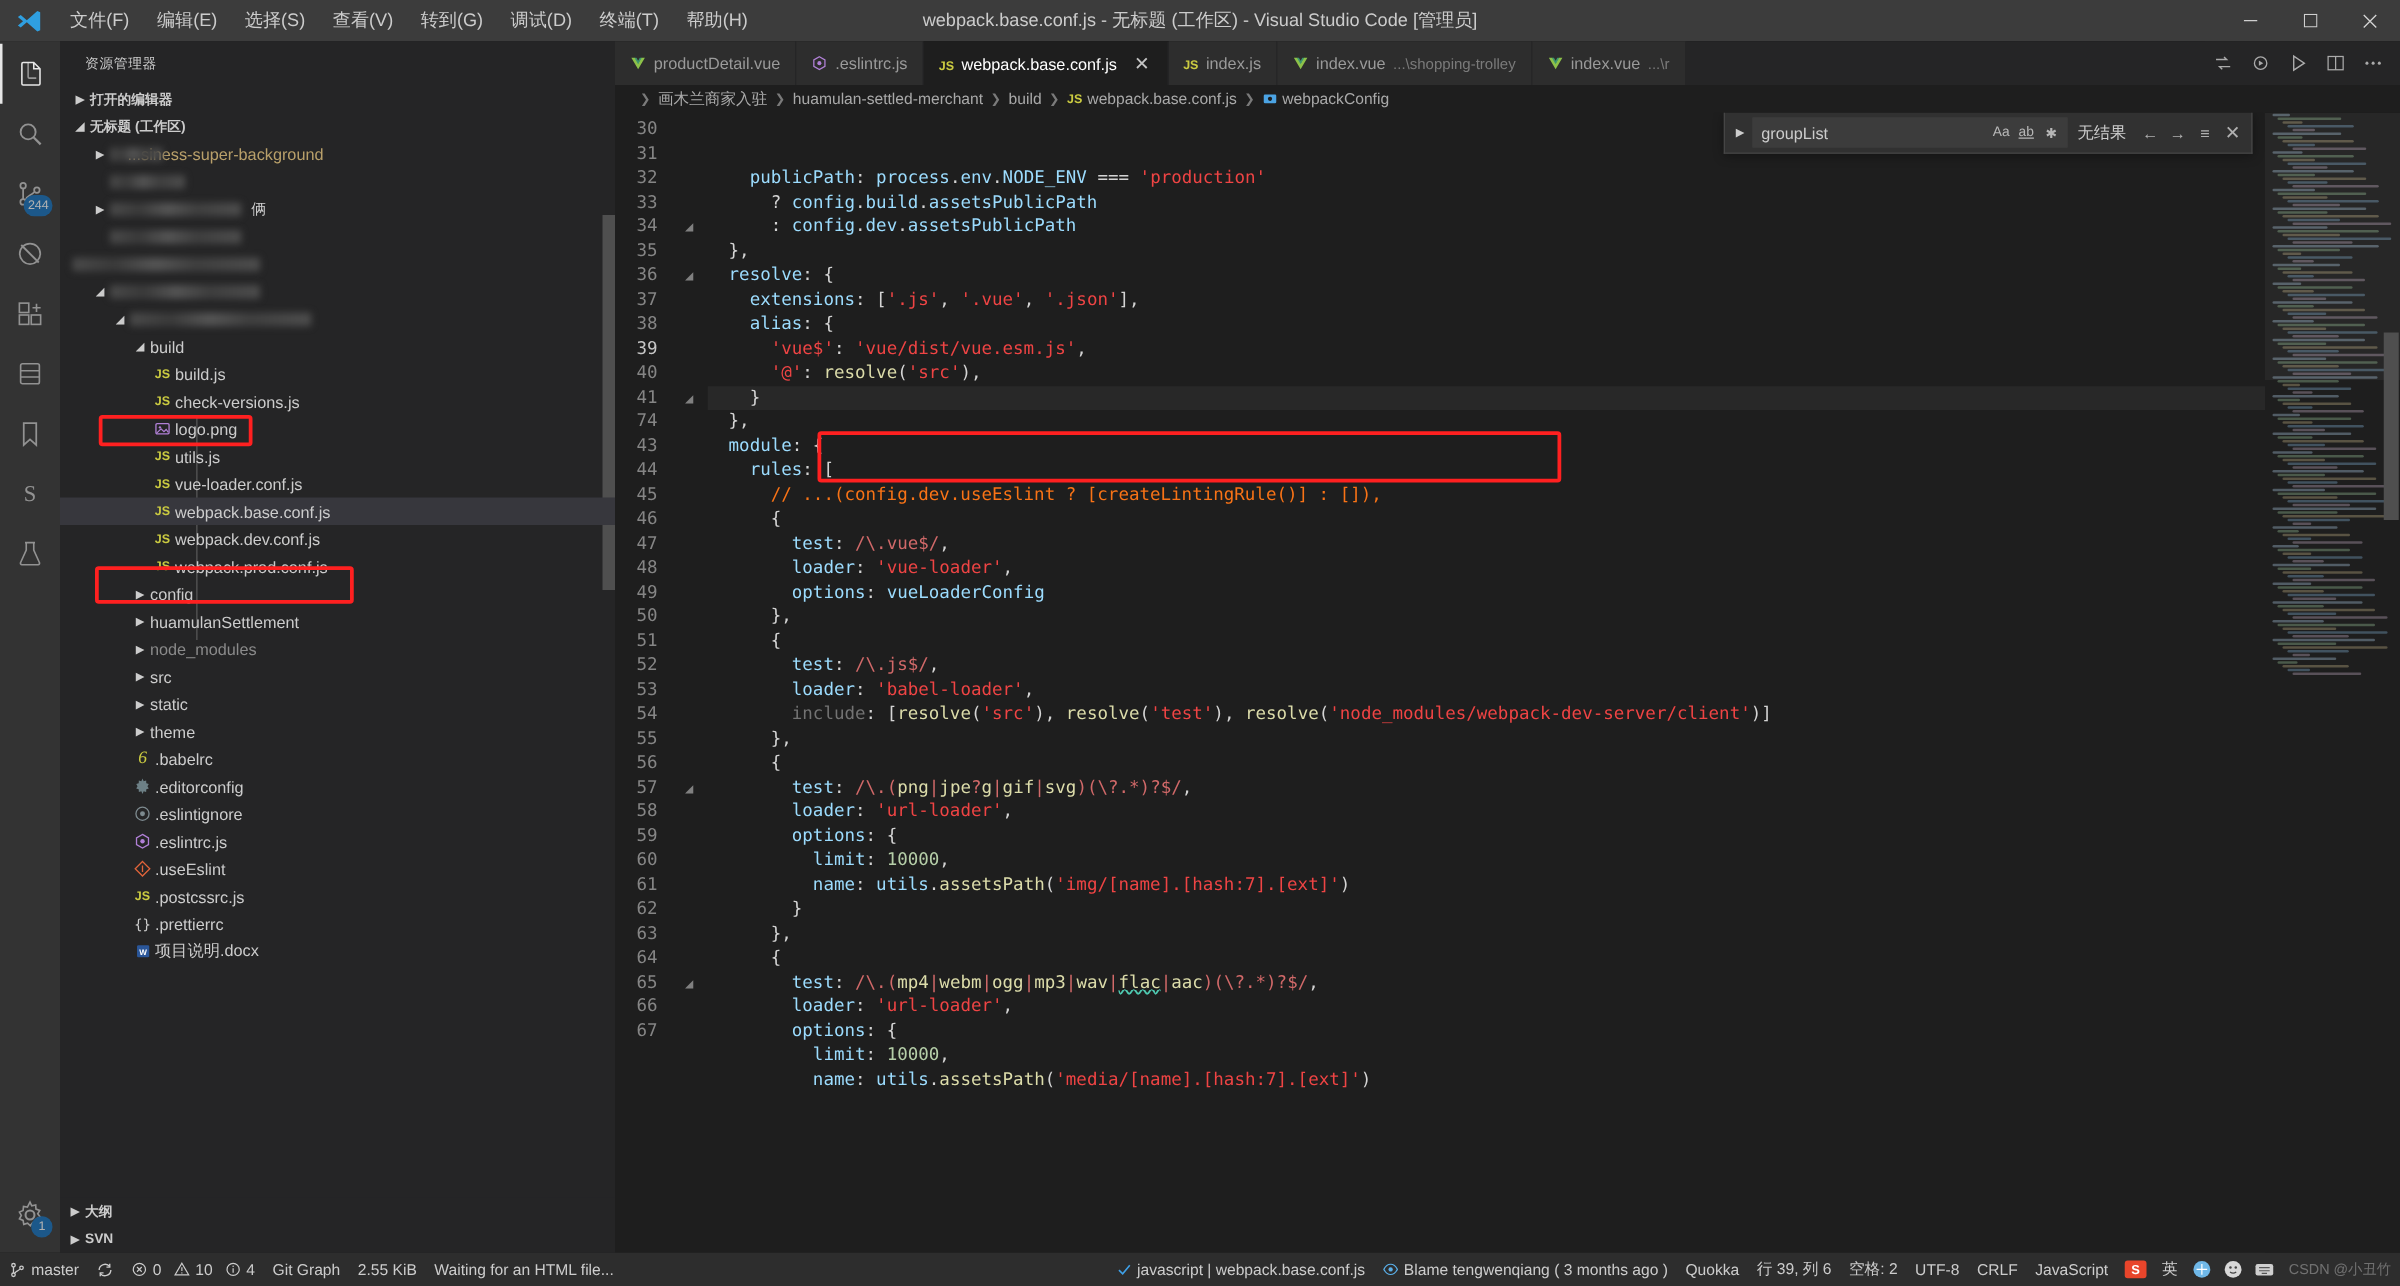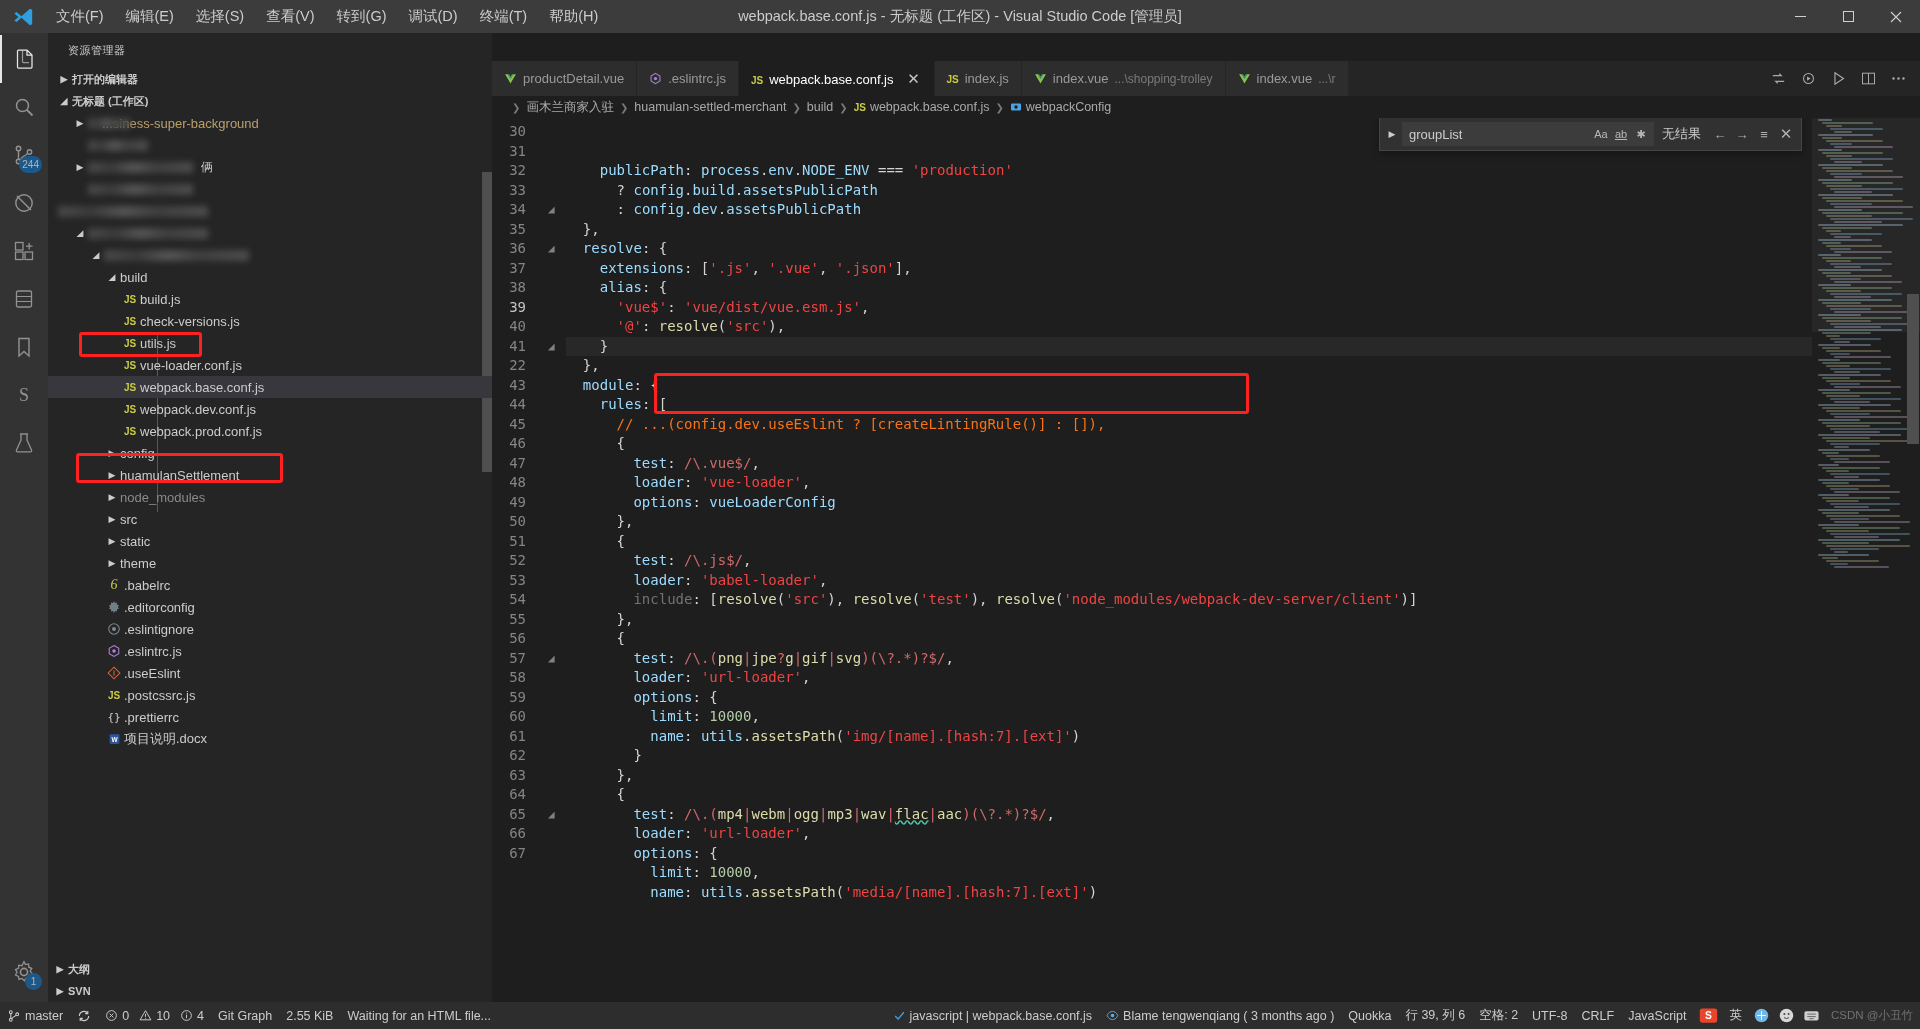--- a/index.html
+++ b/index.html
@@ -82,21 +82,21 @@
   }
   .redbox {
     position:absolute; border:3px solid #ff2020; border-radius:3px;
     pointer-events:none; z-index:9;
   }
   .guide { position:absolute; width:1px; background:#585858; }
   .sb-bottom-sec { height:22px; display:flex; align-items:center; padding-left:4px; font-size:11px; font-weight:bold; }
   .sb-scroll { position:absolute; right:0; width:10px; background:#4f4f4f; border-radius:0; }
 
   
-  .editor { flex:1 1 auto; display:flex; flex-direction:column; min-width:0; background:#1e1e1e; position:relative;margin-top:28px; }
+  .editor { flex:1 1 auto; display:flex; flex-direction:column; min-width:0; background:#1e1e1e; position:relative; }
   .tabbar { height:35px; background:#252526; display:flex; flex:0 0 35px; position:relative; }
   .tab {
     display:flex; align-items:center; gap:6px; padding:0 12px; font-size:13px;
     background:#2d2d2d; color:#9a9a9a; border-right:1px solid #252526;
     white-space:nowrap; cursor:pointer; max-width:260px;
   }
   .tab.active { background:#1e1e1e; color:#ffffff; border-top:1px solid #1e1e1e; }
   .tab .tabclose { margin-left:6px; font-size:15px; color:#c5c5c5; width:16px; text-align:center; }
   .tab .tabdesc { color:#7a7a7a; font-size:12px; }
   .tabactions { margin-left:auto; display:flex; align-items:center; gap:2px; padding-right:8px; background:#252526; }
@@ -343,20 +343,31 @@
               <span class="lbl-js">JS</span>
             </span>
             <span>build.js</span>
           </div>
           <div class="row">
             <span class="ind" style="width: 72px;"></span>
             <span class="ficon">
               <span class="lbl-js">JS</span>
             </span>
             <span>check-versions.js</span>
+          </div>
+          <div class="row">
+            <span class="ind" style="width: 72px;"></span>
+            <span class="ficon">
+              <svg width="14" height="14" viewBox="0 0 24 24">
+                <rect x="3" y="5" width="18" height="14" rx="1.5" fill="none" stroke="#b180d7" stroke-width="1.8"></rect>
+                <circle cx="8.5" cy="10" r="1.6" fill="#b180d7"></circle>
+                <path d="M4 18 L10 12 L14 16 L17 13 L20 17" fill="none" stroke="#b180d7" stroke-width="1.6"></path>
+              </svg>
+            </span>
+            <span>logo.png</span>
           </div>
           <div class="row">
             <span class="ind" style="width: 72px;"></span>
             <span class="ficon">
               <span class="lbl-js">JS</span>
             </span>
             <span>utils.js</span>
           </div>
           <div class="row">
             <span class="ind" style="width: 72px;"></span>
@@ -619,21 +630,21 @@
             <div class="cl">32</div>
             <div class="cl">33</div>
             <div class="cl">34</div>
             <div class="cl">35</div>
             <div class="cl">36</div>
             <div class="cl">37</div>
             <div class="cl">38</div>
             <div class="cl" style="color: rgb(198, 198, 198);">39</div>
             <div class="cl">40</div>
             <div class="cl">41</div>
-            <div class="cl">22</div>
+            <div class="cl">74</div>
             <div class="cl">43</div>
             <div class="cl">44</div>
             <div class="cl">45</div>
             <div class="cl">46</div>
             <div class="cl">47</div>
             <div class="cl">48</div>
             <div class="cl">49</div>
             <div class="cl">50</div>
             <div class="cl">51</div>
             <div class="cl">52</div>

